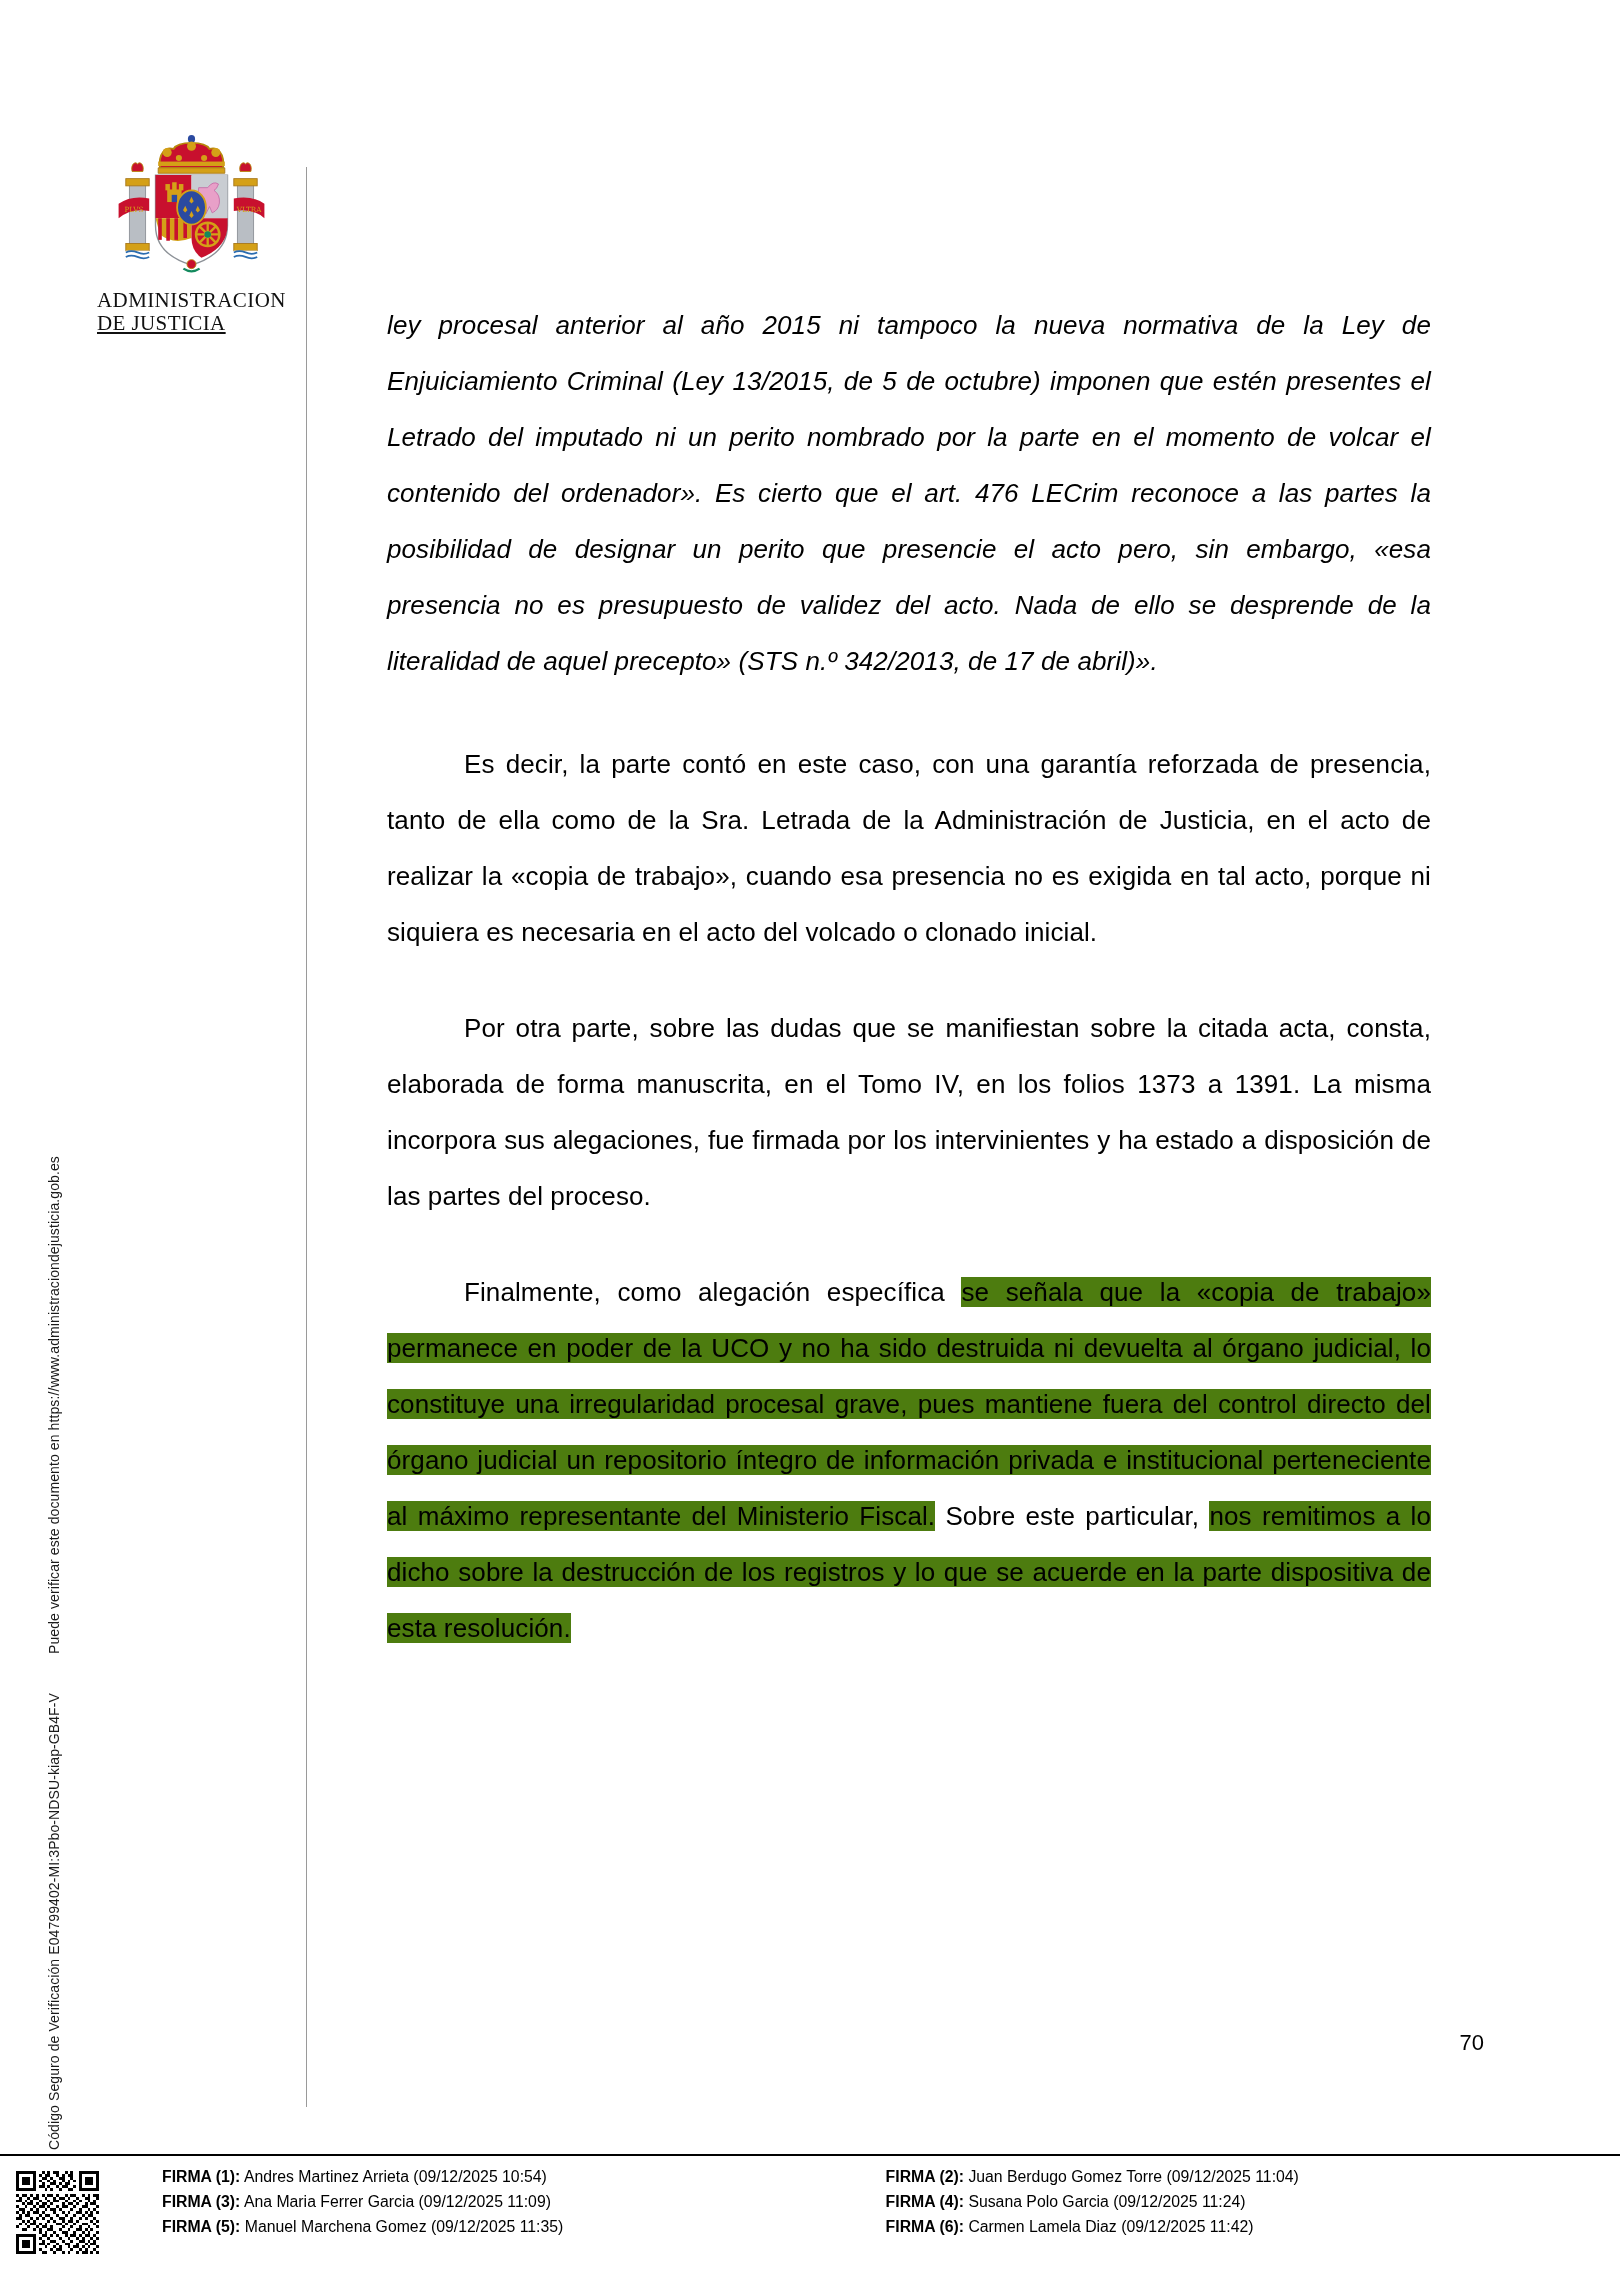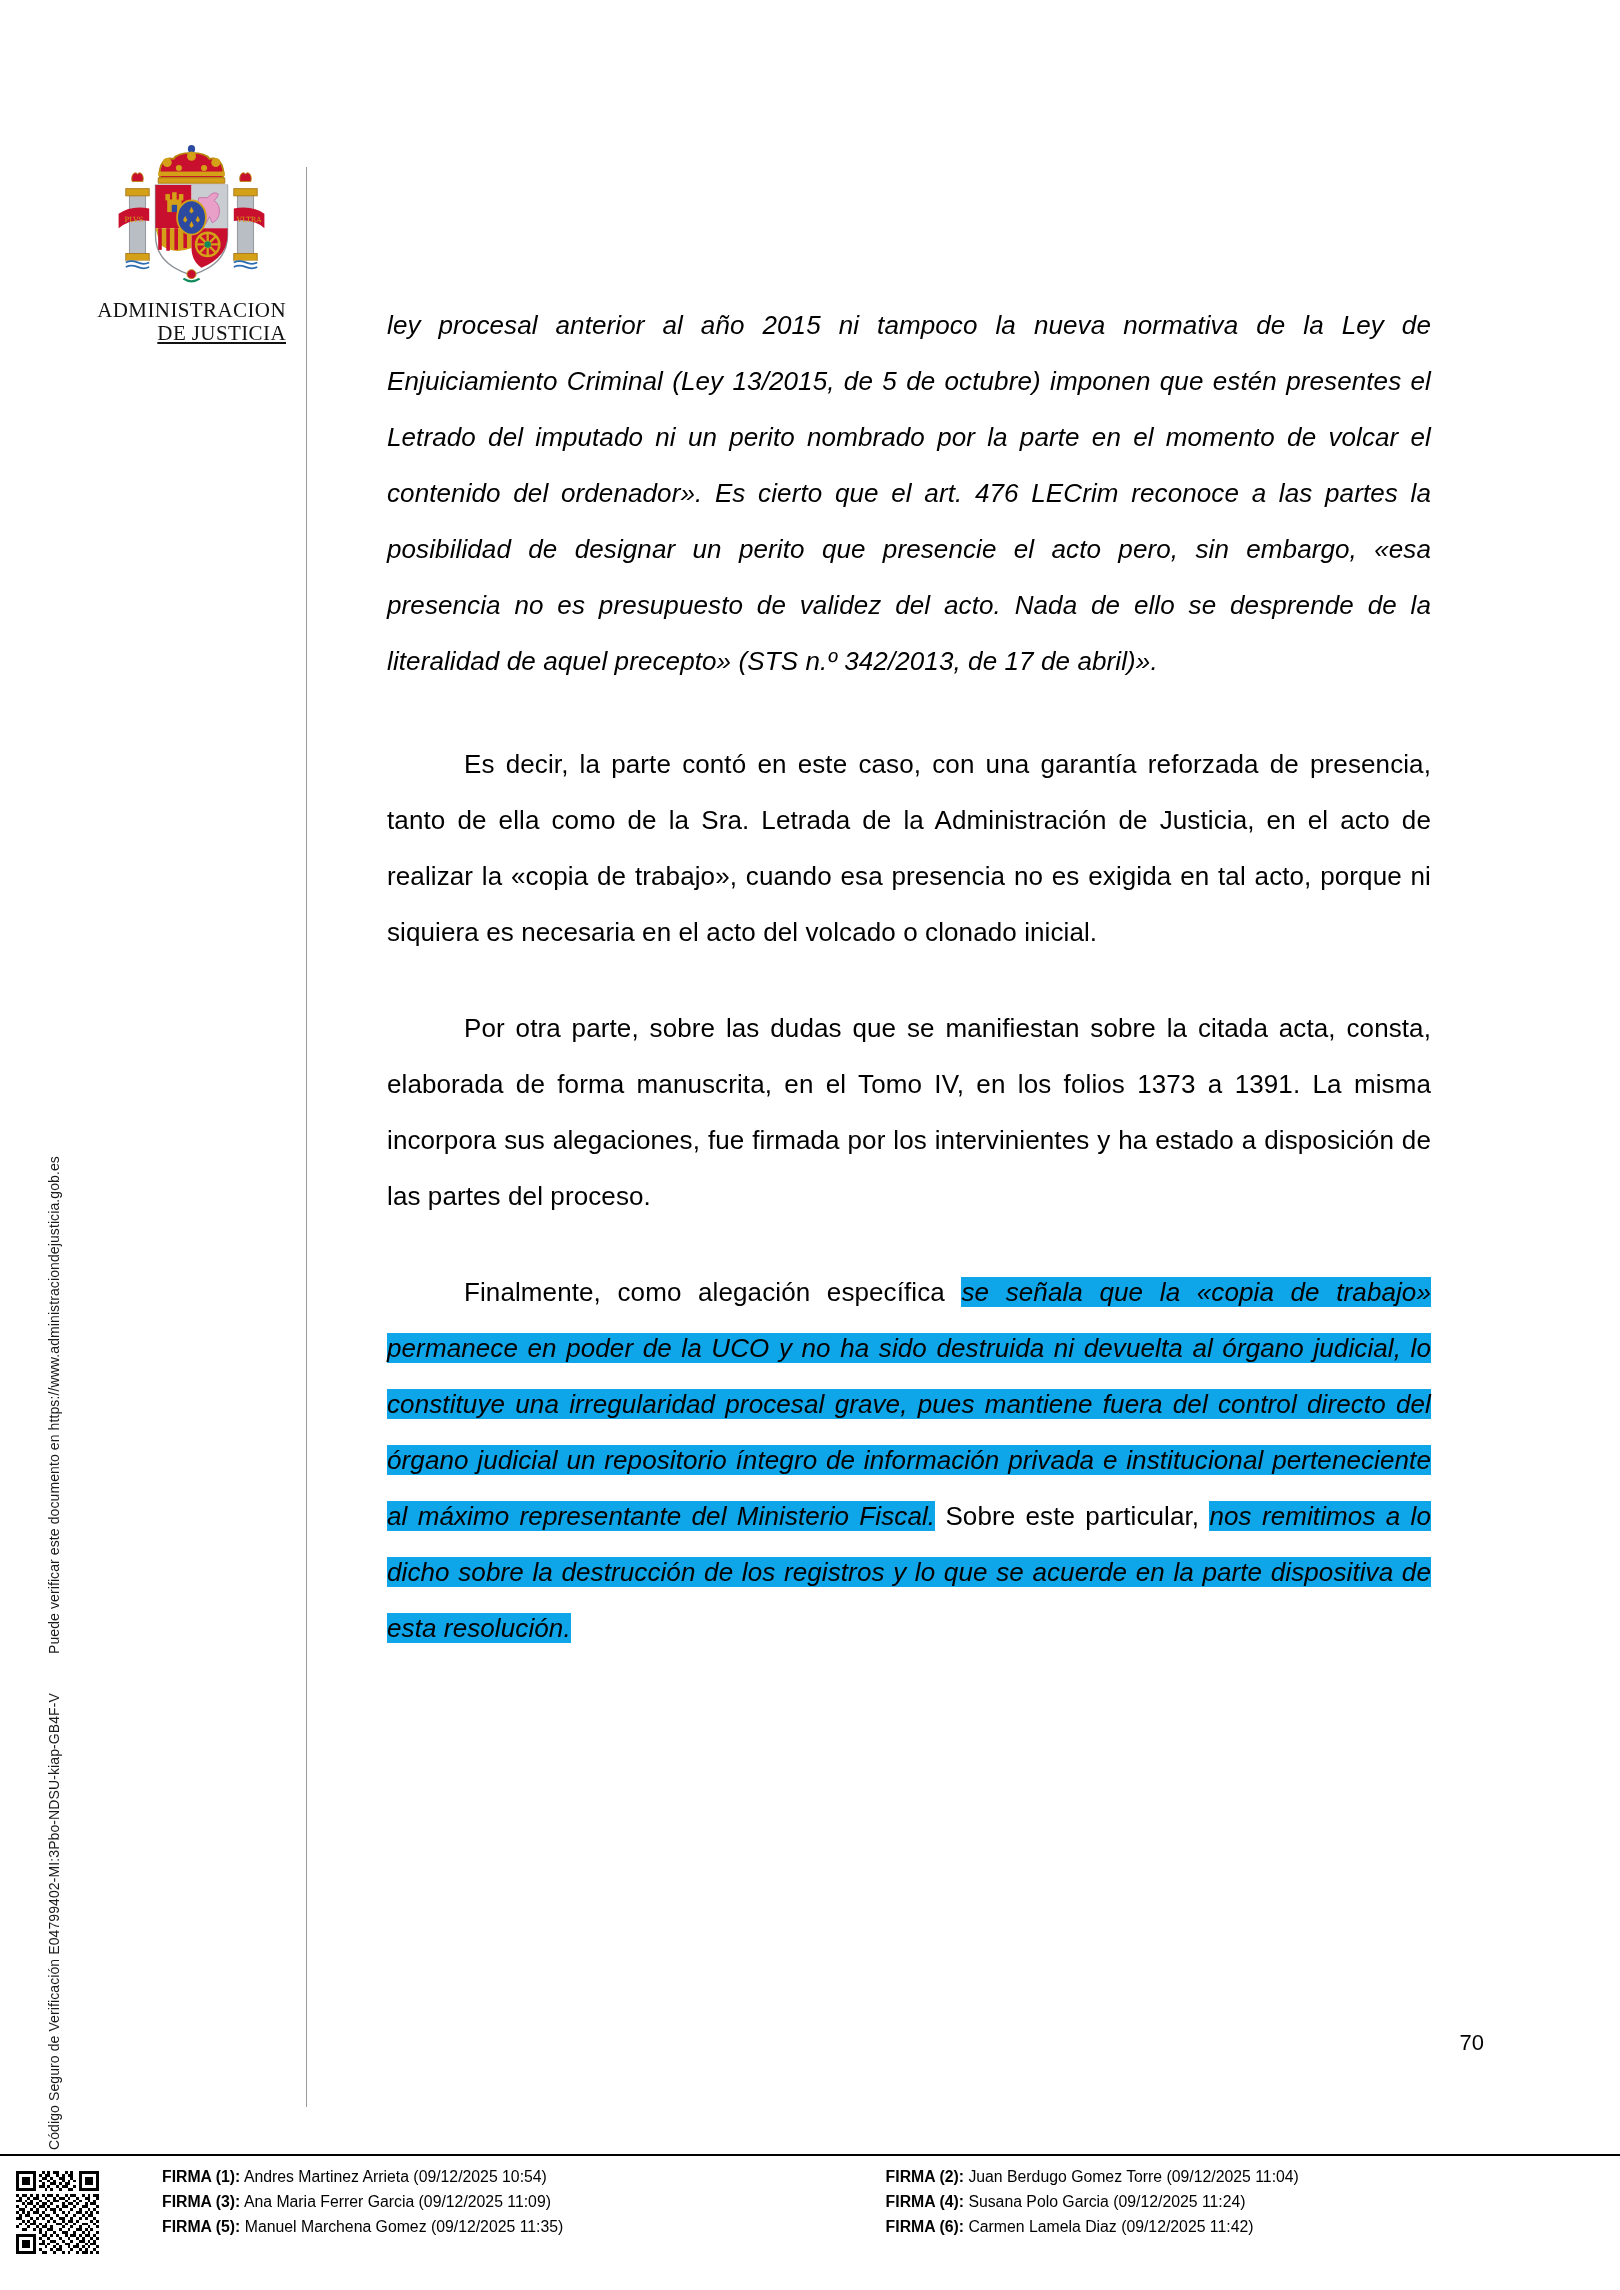--- a/index.html
+++ b/index.html
@@ -26,23 +26,23 @@
     top: 167px;
     width: 0.9px;
     height: 1940px;
     background: #9a9a9a;
   }
 
   
   .emblem-block {
     position: absolute;
     left: 97px;
-    top: 138px;
+    top: 128px;
     width: 189px;
-    text-align: right;
+    text-align: left;
   }
   .emblem-svg { display: block; margin: 0 auto; }
   .emblem-caption {
     font-family: "Liberation Serif", serif;
     font-size: 21px;
     line-height: 1.12;
     letter-spacing: 0.4px;
     color: #111;
     margin-top: 2.7px;
   }
@@ -90,25 +90,24 @@
     letter-spacing: 0.1px;
   }
   p.para.italic {
     font-style: italic;
     margin-bottom: 47px;
   }
   p.para.indent { text-indent: 77px; }
   p.para:last-child { margin-bottom: 0; }
 
   mark.hl {
-    background: #0ea5e9;
+    background: #4d7c0f;
     color: #000;
     padding: 0;
     box-decoration-break: clone;
-    font-style: italic;
     -webkit-box-decoration-break: clone;
   }
 
   
   .page-number {
     position: absolute;
     left: 1286px;
     top: 2030px;
     width: 198px;
     text-align: right;

